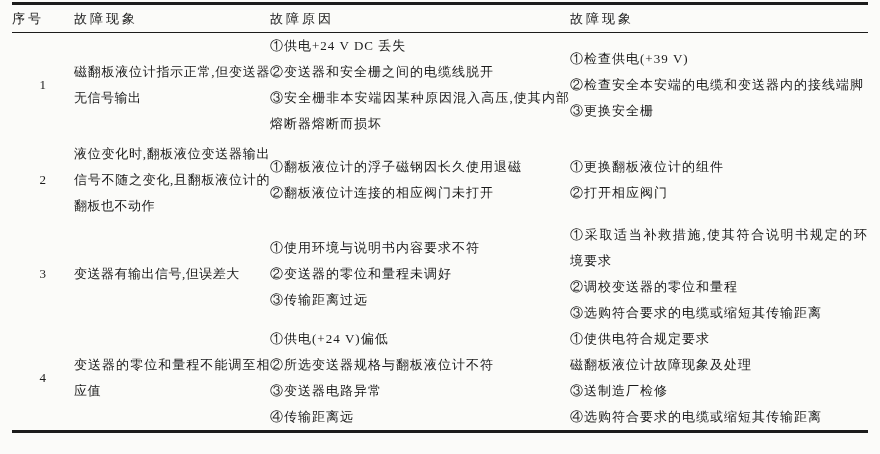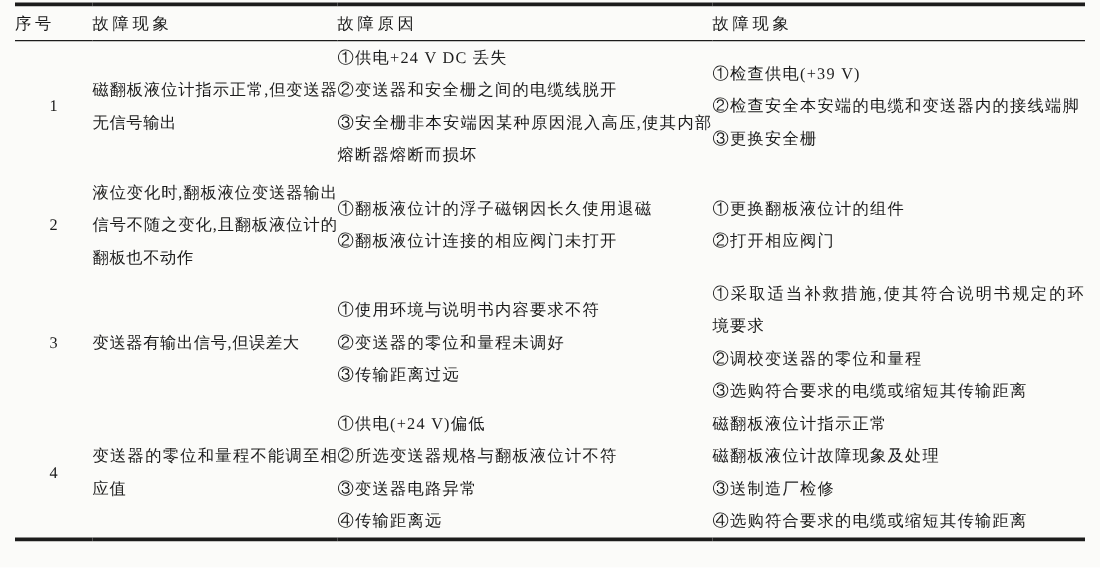--- a/index.html
+++ b/index.html
@@ -121,21 +121,21 @@
       <tr class="r4">
         <td class="no">4</td>
         <td class="ph">变送器的零位和量程不能调至相应值</td>
         <td class="ca">
           <div class="li">①供电(+24 V)偏低</div>
           <div class="li">②所选变送器规格与翻板液位计不符</div>
           <div class="li">③变送器电路异常</div>
           <div class="li">④传输距离远</div>
         </td>
         <td class="tr">
-          <div class="li">磁翻板液位计指示正常</div>
+          <div class="li">①使供电符合规定要求</div>
           <div class="li">磁翻板液位计故障现象及处理</div>
           <div class="li">③送制造厂检修</div>
           <div class="li">④选购符合要求的电缆或缩短其传输距离</div>
         </td>
       </tr>
     </tbody>
   </table>
 </div>
 
 </body></html>

